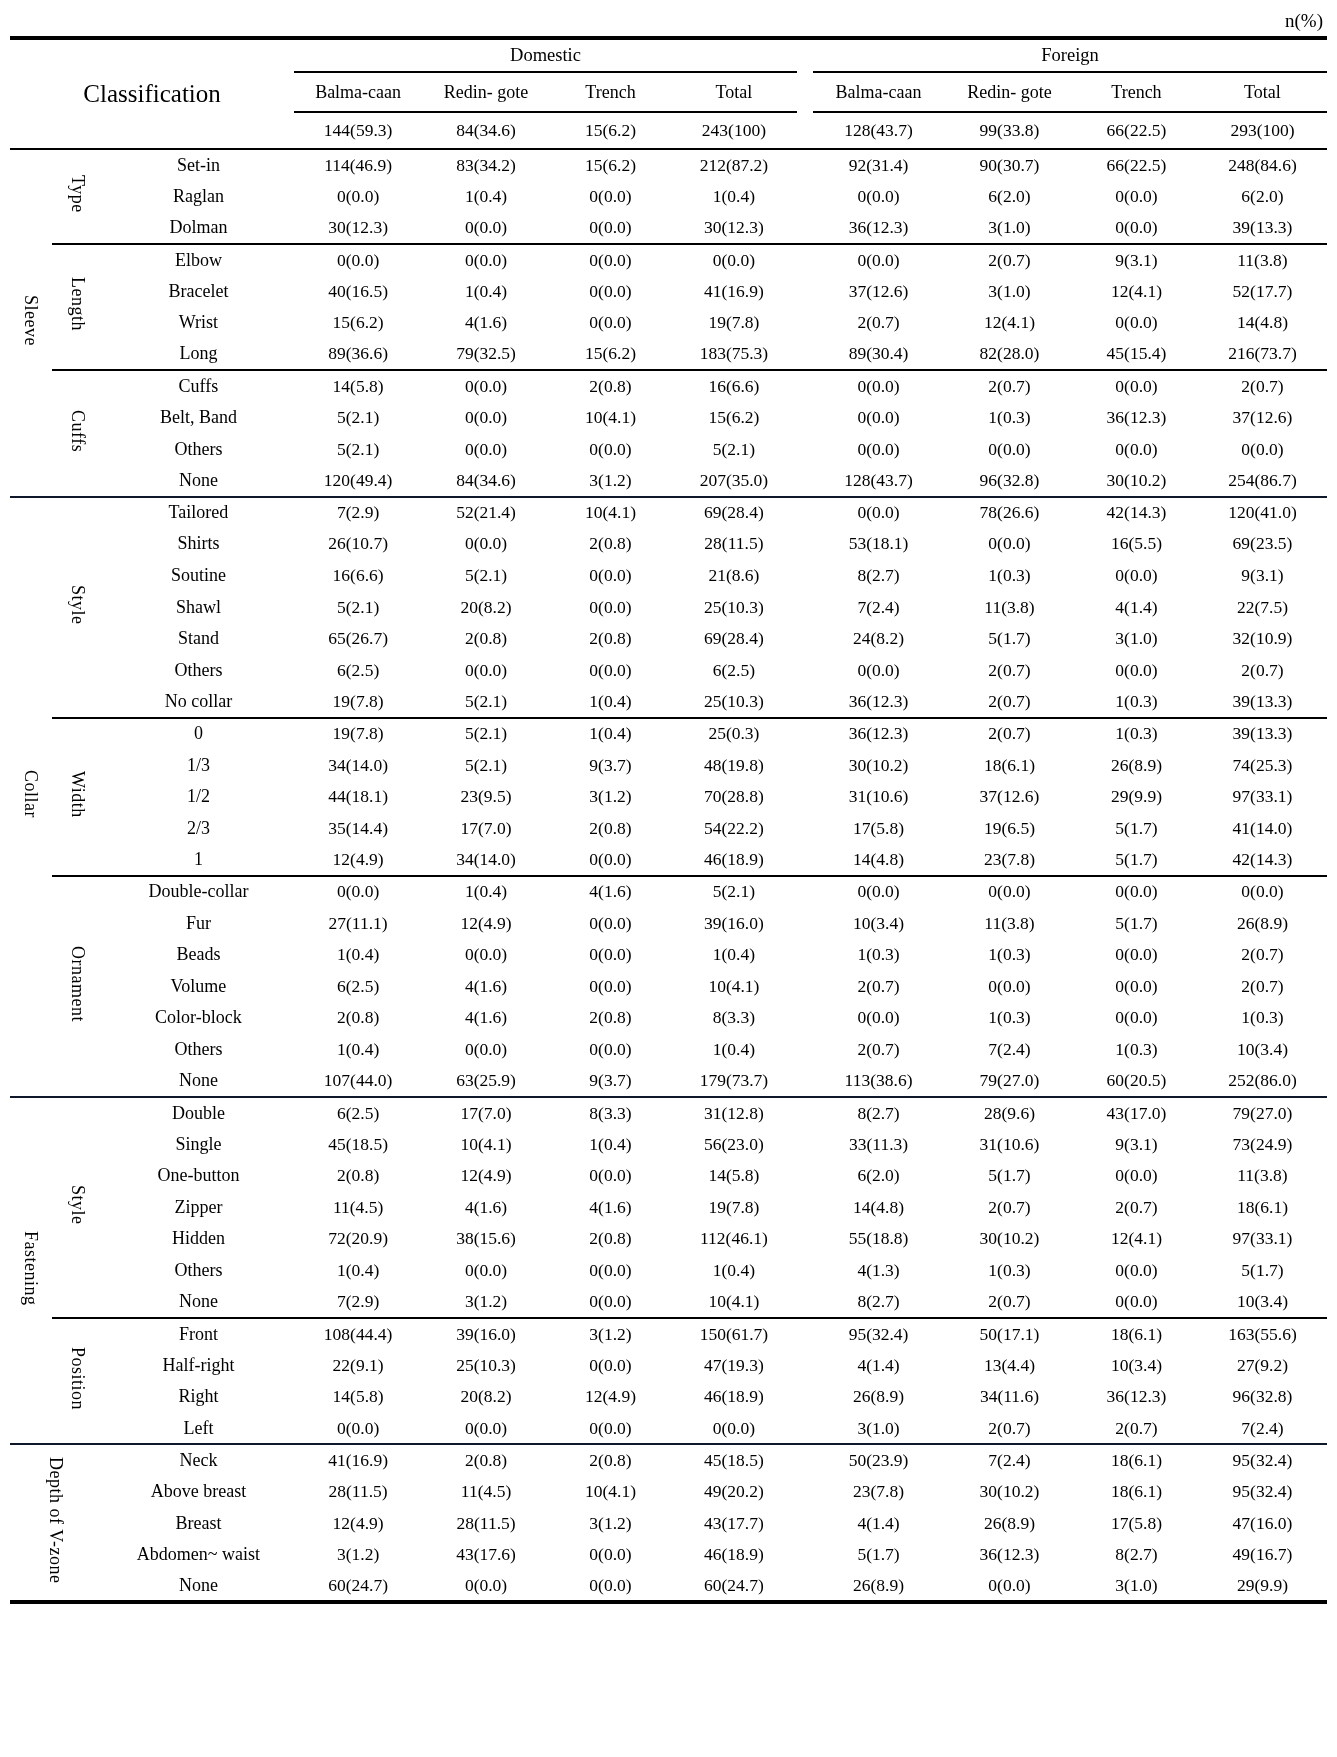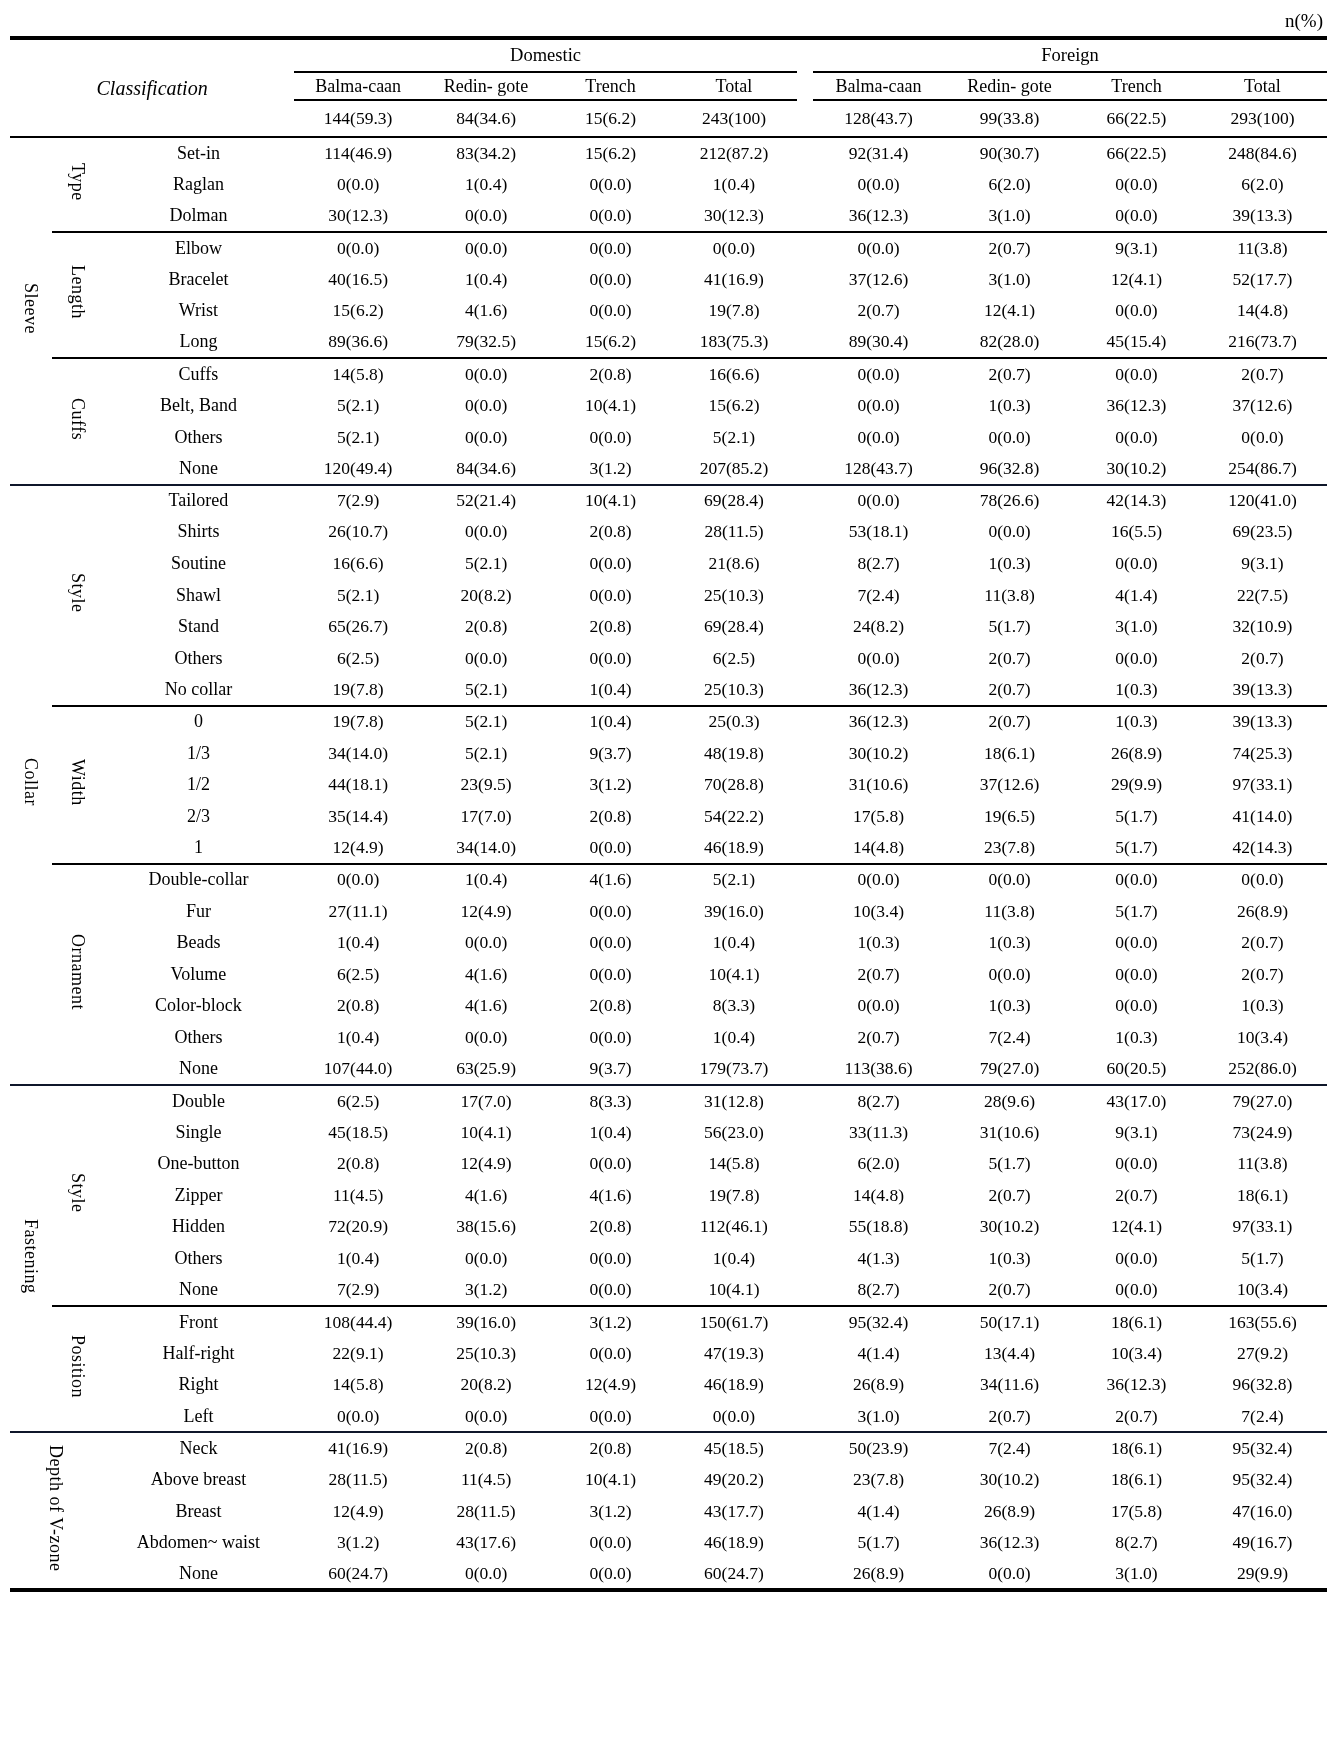--- a/index.html
+++ b/index.html
@@ -34,27 +34,27 @@
     padding: 0;
     margin: 0;
     font-weight: normal;
     text-align: center;
     vertical-align: middle;
     font-size: 17.5px;
     overflow: hidden;
     white-space: nowrap;
   }
   tr.h1 { height: 34px; }
-  tr.h2 { height: 28px; }
+  tr.h2 { height: 40px; }
   tr.h3 { height: 37px; }
   tr.r  { height: 31.6px; }
   th.grp { font-size: 18.5px; margin-top: 48px; }
   th.colname { font-size: 18px; }
   .bb { border-bottom: 2px solid #000; }
-  .classification-cell { font-size: 20px; border-bottom: 2px solid #000; font-style: italic; }
+  .classification-cell { font-size: 25px; border-bottom: 2px solid #000; }
   tr.major-start td { border-top: 2px solid #0f172a; }
   tr.minor-start td { border-top: 2px solid #000; text-align: center; }
   .vert {
     writing-mode: vertical-rl;
     display: inline-block;
     white-space: nowrap;
     font-size: 18px;
     letter-spacing: 0.5px;
     line-height: 1;
   }
@@ -235,21 +235,21 @@
           <td class="val-cell">0(0.0)</td>
           <td class="val-cell">0(0.0)</td>
           <td class="val-cell">0(0.0)</td>
           <td class="val-cell">0(0.0)</td>
         </tr>
         <tr class="r">
           <td class="item-cell">None</td>
           <td class="val-cell">120(49.4)</td>
           <td class="val-cell">84(34.6)</td>
           <td class="val-cell">3(1.2)</td>
-          <td class="val-cell">207(85.2)</td>
+          <td class="val-cell">207(35.0)</td>
           <td class="gap-cell"></td>
           <td class="val-cell">128(43.7)</td>
           <td class="val-cell">96(32.8)</td>
           <td class="val-cell">30(10.2)</td>
           <td class="val-cell">254(86.7)</td>
         </tr>
         <tr class="r major-start">
           <td class="group-cell" rowspan="19"><span class="vert">Collar</span></td>
           <td class="subgroup-cell" rowspan="7"><span class="vert">Style</span></td>
           <td class="item-cell">Tailored</td>

